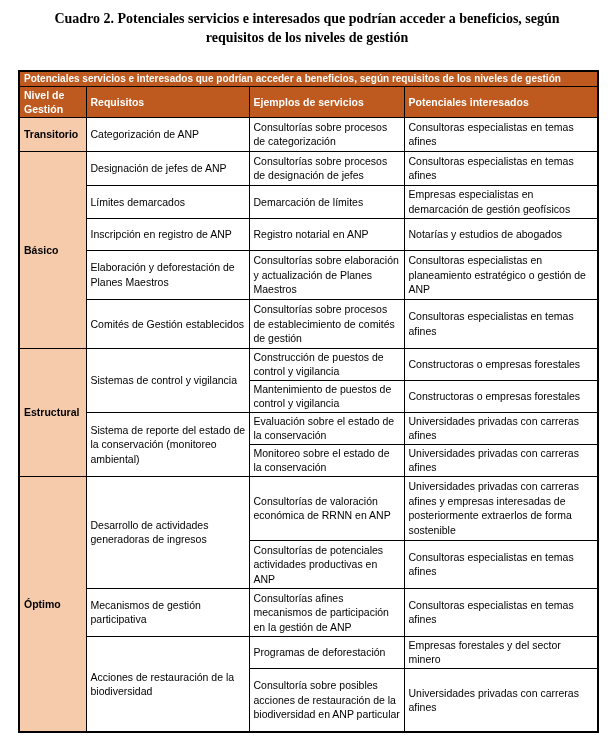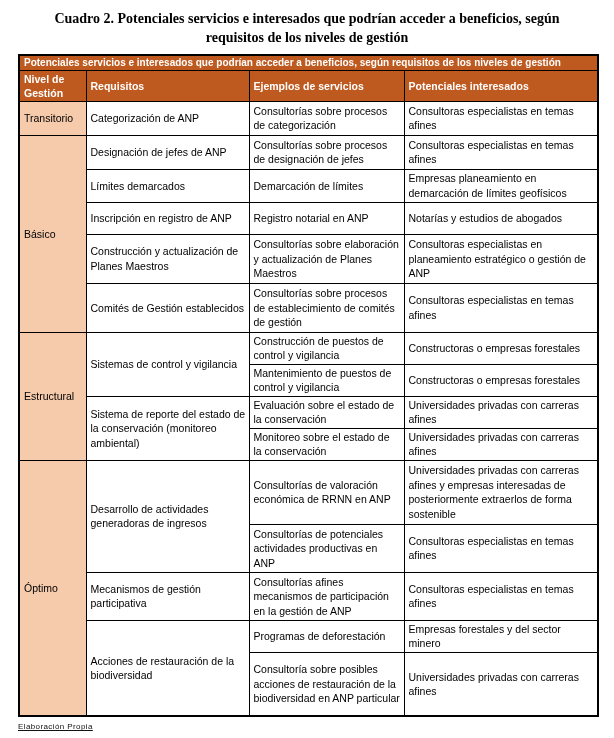--- a/index.html
+++ b/index.html
@@ -10,21 +10,21 @@
   *{box-sizing:border-box;}
   html,body{margin:0;padding:0;}
   body{
     width:614px;height:738px;background:#ffffff;
     font-family:"Liberation Sans", sans-serif;color:#000;
     overflow:hidden;
   }
   .title{
     font-family:"Liberation Serif", serif;
     font-weight:bold;font-size:14px;line-height:1.35;
-    text-align:center;margin:10px 26px 6px 26px;color:#000;
+    text-align:center;margin:10px 26px 22px 26px;color:#000;
   }
   table.main{
     border-collapse:collapse;table-layout:fixed;
     margin-left:18px;width:579px;
     border:2px solid var(--border);
   }
   td,th{
     border:1px solid var(--border);
     vertical-align:middle;text-align:left;
     padding:1px 3px 1px 4px;
@@ -34,21 +34,21 @@
   tr.banner-row td{
     background:var(--orange);color:#ffffff;font-weight:bold;
     font-size:10px;line-height:12px;padding:1px 4px;
     white-space:nowrap;
   }
   tr.header-row th{
     background:var(--orange);color:#ffffff;font-weight:bold;
     font-size:10.5px;line-height:14px;
   }
   td.level{
-    background:var(--peach);font-weight:normal;
+    background:var(--peach);font-weight:bold;
   }
   .caption{
     font-size:8px;letter-spacing:0.4px;color:#111;
     margin:5px 0 0 18px;
     text-decoration:underline;
   }
 </style>
 </head>
 <body>
 
@@ -81,29 +81,29 @@
 
     <tr style="height:34px">
       <td class="level" rowspan="5">Básico</td>
       <td>Designación de jefes de ANP</td>
       <td>Consultorías sobre procesos de designación de jefes</td>
       <td>Consultoras especialistas en temas afines</td>
     </tr>
     <tr style="height:33px">
       <td>Límites demarcados</td>
       <td>Demarcación de límites</td>
-      <td>Empresas planeamiento en demarcación de límites geofísicos</td>
+      <td>Empresas especialistas en demarcación de gestión geofísicos</td>
     </tr>
     <tr style="height:32px">
       <td>Inscripción en registro de ANP</td>
       <td>Registro notarial en ANP</td>
       <td>Notarías y estudios de abogados</td>
     </tr>
     <tr style="height:49px">
-      <td>Construcción y actualización de Planes Maestros</td>
+      <td>Elaboración y deforestación de Planes Maestros</td>
       <td>Consultorías sobre elaboración y actualización de Planes Maestros</td>
       <td>Consultoras especialistas en planeamiento estratégico o gestión de ANP</td>
     </tr>
     <tr style="height:49px">
       <td>Comités de Gestión establecidos</td>
       <td>Consultorías sobre procesos de establecimiento de comités de gestión</td>
       <td>Consultoras especialistas en temas afines</td>
     </tr>
 
     <tr style="height:31px">

